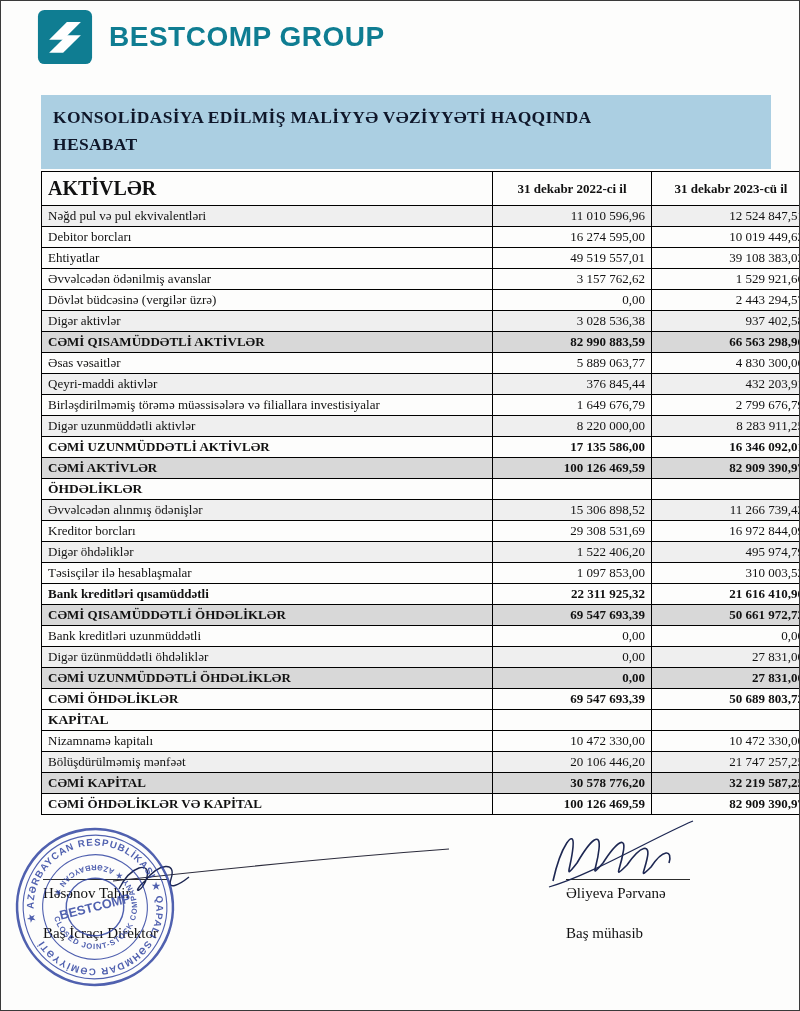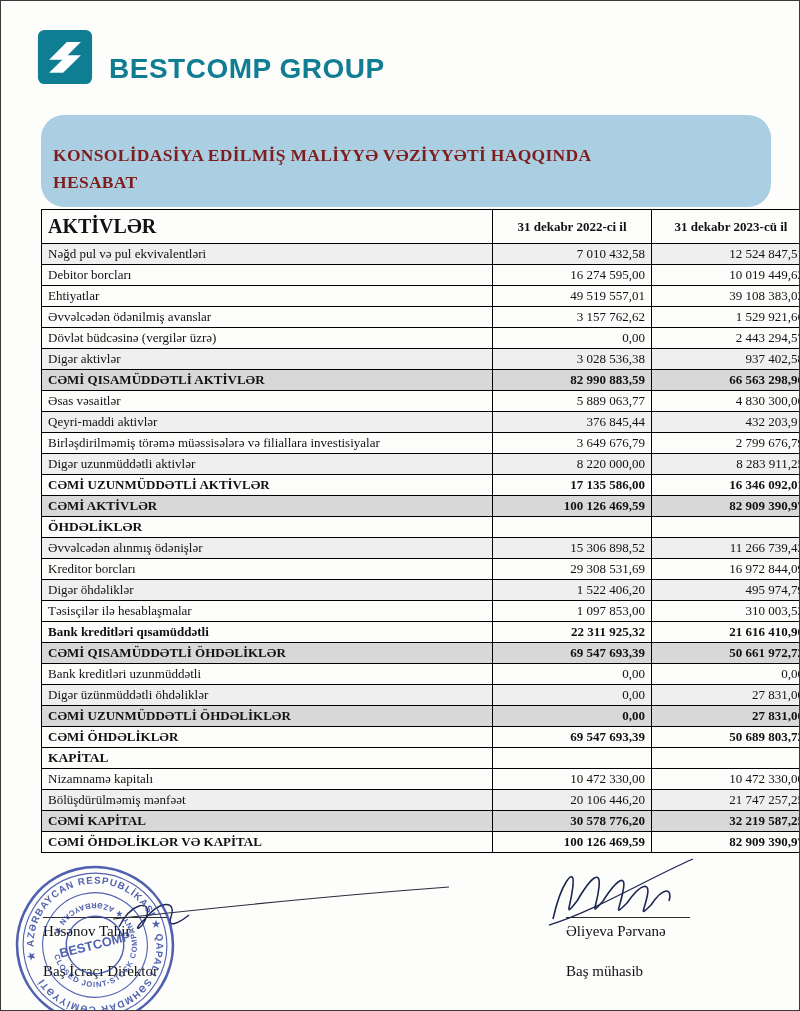--- a/index.html
+++ b/index.html
@@ -17,35 +17,35 @@
     width:800px;height:1011px;
     margin:0 auto;
     background:#fdfdfc;
     border:1px solid #3a3a3a;
     box-sizing:border-box;
     font-family:"Liberation Serif", serif;
     color:#111;
     overflow:hidden;
   }
   
-  .brand{display:flex;align-items:flex-end;padding:28px 0 0 36px;}
+  .brand{display:flex;align-items:center;padding:8px 0 0 36px;}
   .brand .logo{width:56px;height:56px;flex:0 0 auto;}
   .brand-text{
     font-family:"Liberation Sans", sans-serif;
     font-weight:bold;font-size:28px;letter-spacing:.5px;
     color:var(--brand-teal,#0f7d92);
     margin-left:16px;
   }
   
   .title-block{
     margin:30px 30px 0 40px;width:730px;box-sizing:border-box;
     background:var(--title-bg,#abcfe2);
-    padding:27px 10px 11px 12px;
+    padding:9px 10px 11px 12px;
     font-weight:bold;font-size:17.5px;line-height:1.55;
-    color:#7f1d1d;letter-spacing:.3px;border-radius:23px;
+    color:#0f172a;letter-spacing:.3px;
   }
   .currency-note{
     margin:7px 0 2px 42px;
     font-style:italic;font-weight:600;font-size:11.5px;color:#222;
   }
   
   table.balance{
     margin:2px 0 0 40px;width:730px;
     border-collapse:collapse;table-layout:fixed;
     font-size:13px;
@@ -109,21 +109,21 @@
     <thead>
       <tr>
         <th class="cell-label">AKTİVLƏR</th>
         <th class="cell-val">31 dekabr 2022-ci il</th>
         <th class="cell-val">31 dekabr 2023-cü il</th>
       </tr>
     </thead>
     <tbody>
         <tr class="row-normal bg-light">
           <td class="cell-label">Nəğd pul və pul ekvivalentləri</td>
-          <td class="cell-val">7 010 432,58</td>
+          <td class="cell-val">11 010 596,96</td>
           <td class="cell-val">12 524 847,51</td>
         </tr>
         <tr class="row-normal bg-white">
           <td class="cell-label">Debitor borcları</td>
           <td class="cell-val">16 274 595,00</td>
           <td class="cell-val">10 019 449,62</td>
         </tr>
         <tr class="row-normal bg-white">
           <td class="cell-label">Ehtiyatlar</td>
           <td class="cell-val">49 519 557,01</td>
@@ -154,21 +154,21 @@
           <td class="cell-val">5 889 063,77</td>
           <td class="cell-val">4 830 300,06</td>
         </tr>
         <tr class="row-normal bg-light">
           <td class="cell-label">Qeyri-maddi aktivlər</td>
           <td class="cell-val">376 845,44</td>
           <td class="cell-val">432 203,91</td>
         </tr>
         <tr class="row-normal bg-white">
           <td class="cell-label">Birləşdirilməmiş  törəmə müəssisələrə və filiallara investisiyalar</td>
-          <td class="cell-val">3 649 676,79</td>
+          <td class="cell-val">1 649 676,79</td>
           <td class="cell-val">2 799 676,79</td>
         </tr>
         <tr class="row-normal bg-light">
           <td class="cell-label">Digər uzunmüddətli aktivlər</td>
           <td class="cell-val">8 220 000,00</td>
           <td class="cell-val">8 283 911,25</td>
         </tr>
         <tr class="row-bold bg-white">
           <td class="cell-label">CƏMİ UZUNMÜDDƏTLİ AKTİVLƏR</td>
           <td class="cell-val">17 135 586,00</td>

